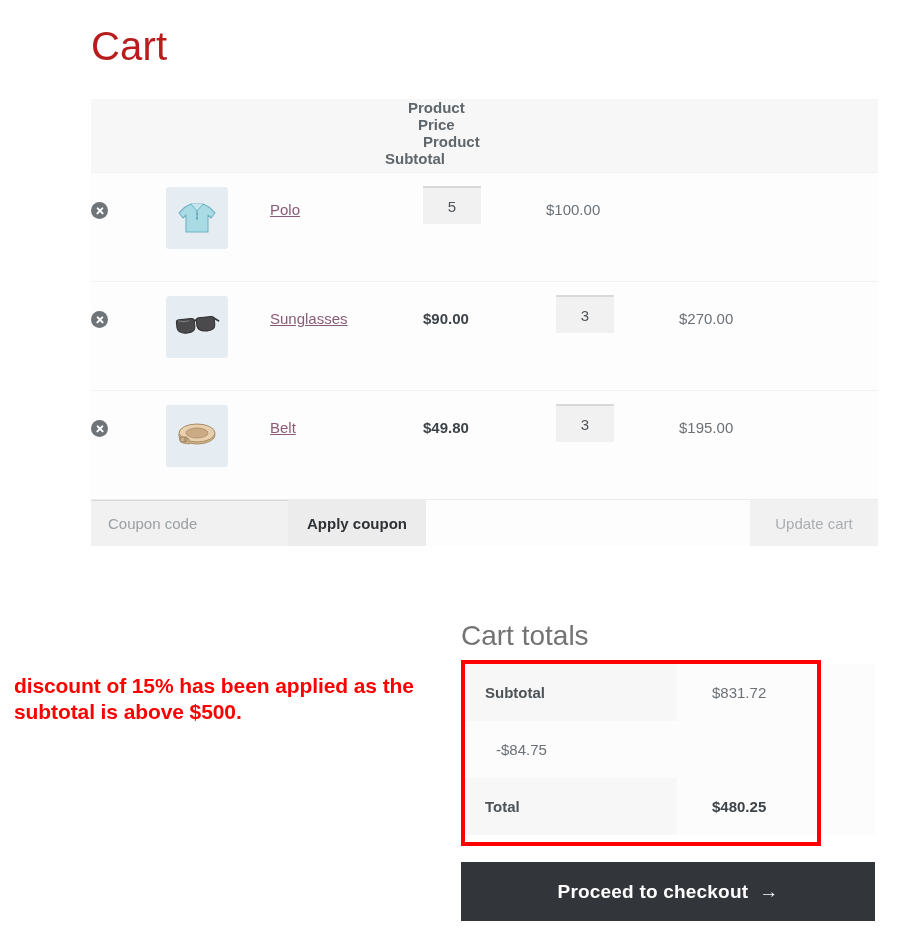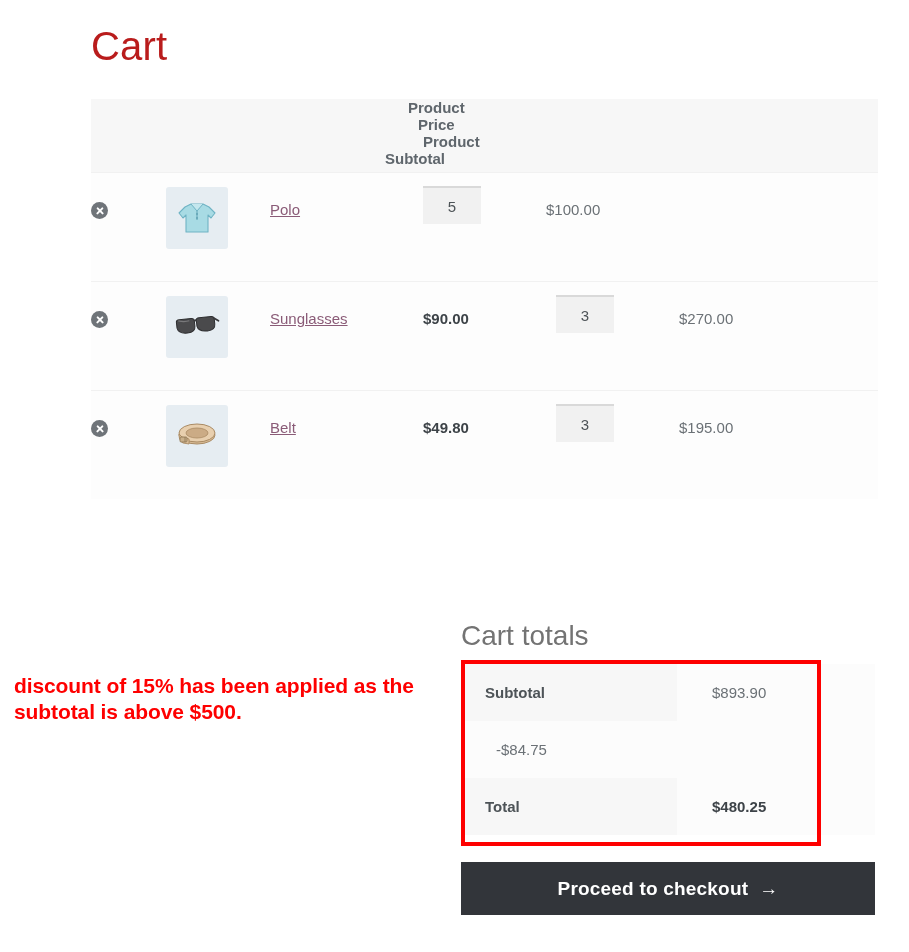--- a/index.html
+++ b/index.html
@@ -232,21 +232,21 @@
     position: absolute;
     left: 461px; top: 660px;
     width: 360px; height: 186px;
     border: 4px solid #fe0000;
     pointer-events: none;
   }
 
   .checkout-btn {
     position: absolute;
     left: 461px; top: 862px;
-    width: 414px; height: 53px;
+    width: 414px; height: 59px;
     background: #32353a;
     color: #ffffff;
     border: none;
     font-size: 19px;
     font-weight: 700;
     font-family: "Liberation Sans", sans-serif;
     cursor: pointer;
     letter-spacing: 0.2px;
   }
   .checkout-btn .arrow { margin-left: 11px; font-weight: 400; }
@@ -341,31 +341,37 @@
     <div class="cell col-name">
       <a class="prod-link" href="#">Belt</a>
     </div>
     <div class="cell col-price price-cell">$49.80</div>
     <div class="cell col-qty" style="padding-top:0">
       <div class="qty-box">3</div>
     </div>
     <div class="cell col-sub sub-cell">$195.00</div>
   </div>
 
+  <div class="coupon-row">
+    <input class="coupon-input" type="text" placeholder="Coupon code" style="">
+    <button class="apply-btn">Apply coupon</button>
+    <div class="coupon-spacer"></div>
+    <button class="update-btn">Update cart</button>
+  </div>
 
 </div>
 
 <div class="annotation">discount of 15% has been applied as the subtotal is above $500.</div>
 
 <div class="totals-title">Cart totals</div>
 
 <div class="totals-table">
   <div class="totals-row">
     <div class="tlabel">Subtotal</div>
-    <div class="tvalue">$893.90</div>
+    <div class="tvalue">$831.72</div>
   </div>
   <div class="totals-row">
     <div class="tvalue">-$84.75</div>
   </div>
   <div class="totals-row total">
     <div class="tlabel">Total</div>
     <div class="tvalue">$480.25</div>
   </div>
 </div>
 

